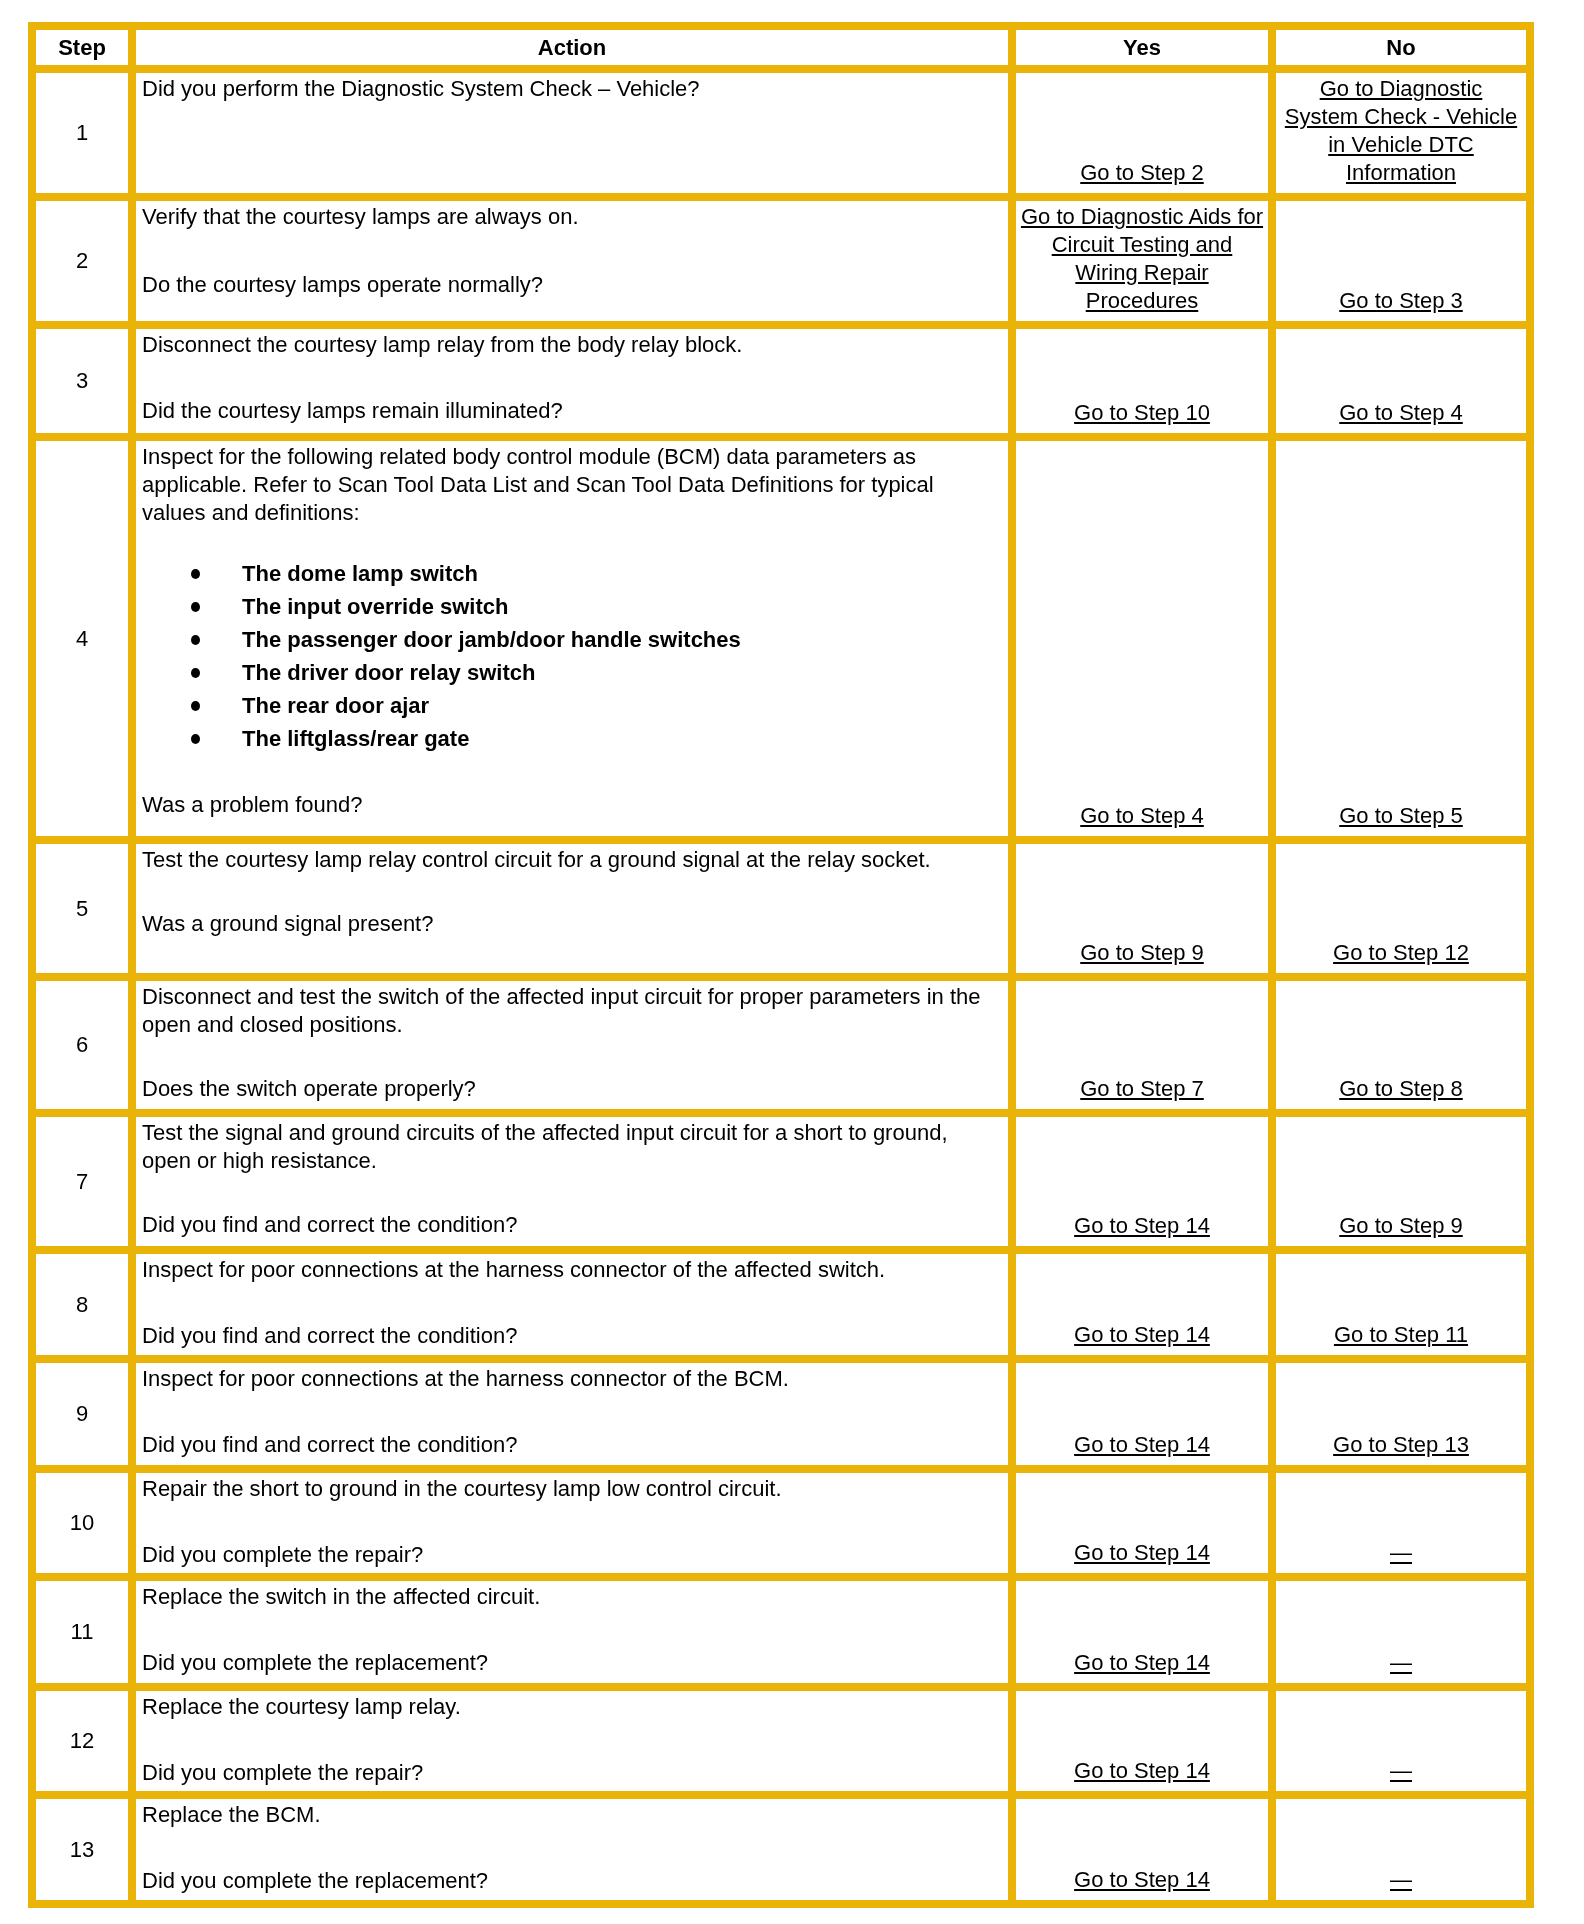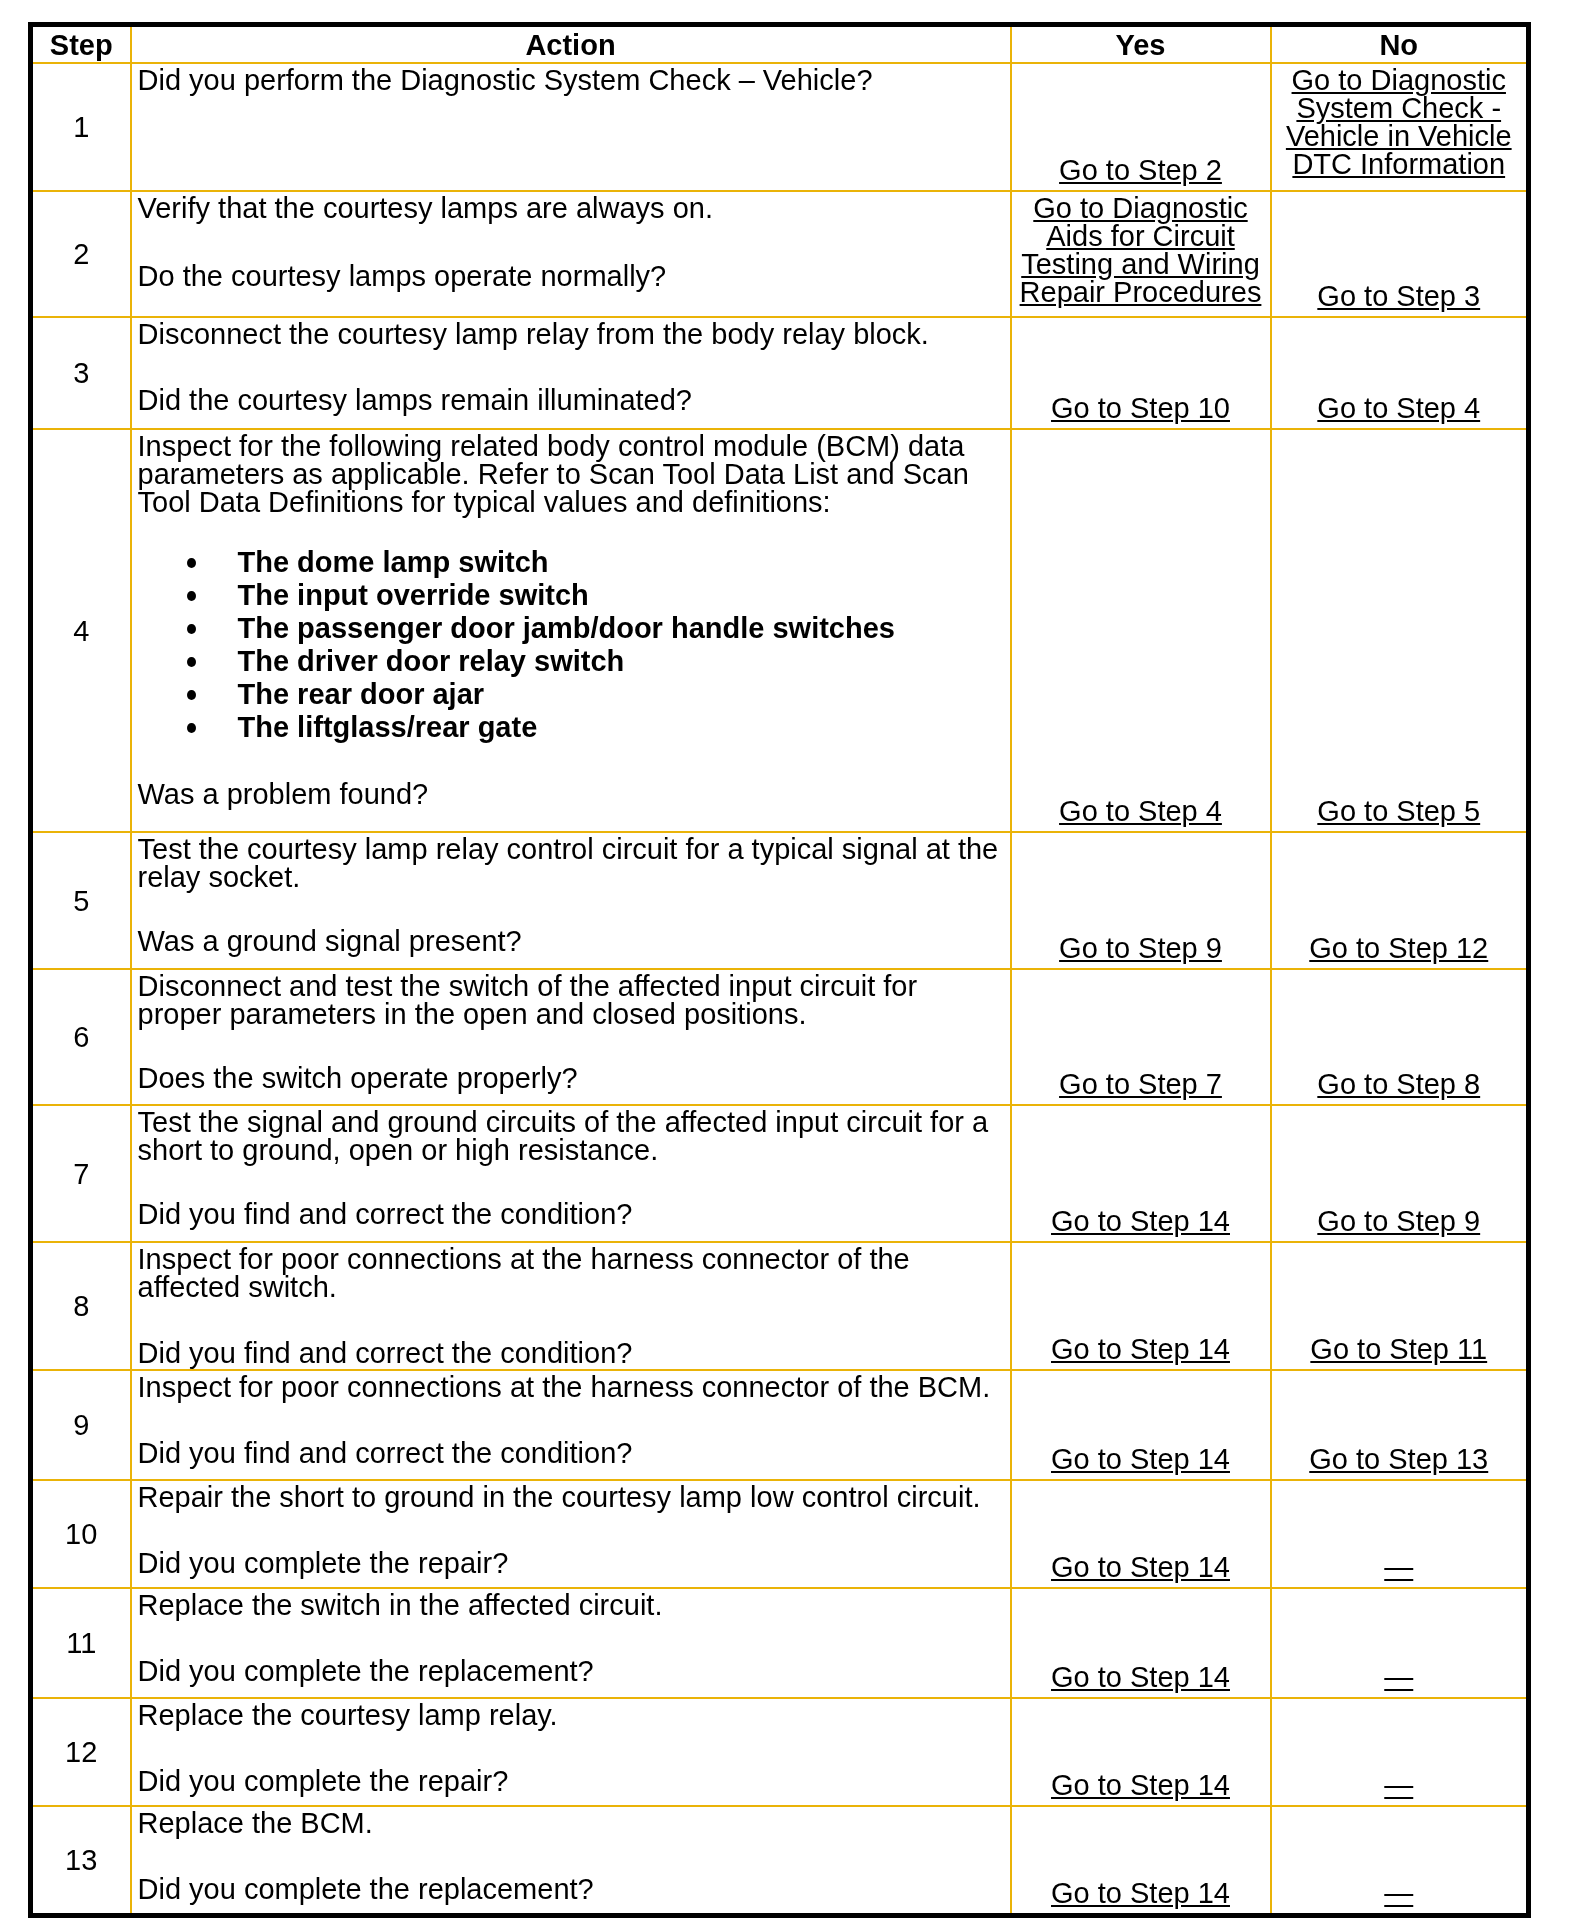--- a/index.html
+++ b/index.html
@@ -6,23 +6,23 @@
   body { width: 1584px; height: 1924px; position: relative; overflow: hidden;
          font-family: "Liberation Sans", "DejaVu Sans", sans-serif; color: #000; }
   table.diag {
     position: absolute; left: 28px; top: 22px;
     width: 1502px;
     border-collapse: collapse;
     table-layout: fixed;
     border: 5px solid #000;
   }
   table.diag th, table.diag td {
-    border: 2px solid #eab308;
+    border: 8px solid #eab308;
     padding: 0;
-    font-size: 29px;
+    font-size: 22px;
     line-height: 28px;
   }
   table.diag th { font-weight: bold; text-align: center; height: 35px; }
   col.c-step { width: 100px; }
   col.c-action { width: 880px; }
   col.c-yes { width: 260px; }
   col.c-no { width: 258px; }
   td.step { text-align: center; vertical-align: middle; }
   td.action { vertical-align: top; padding: 2px 6px 2px 6px !important; }
   td.yes, td.no { text-align: center; vertical-align: bottom; padding: 2px 4px 6px 4px !important; text-decoration: underline; }
@@ -97,21 +97,21 @@
         </ul>
         <p class="q" style="margin-top:36px">Was a problem found?</p>
       </td>
       <td class="yes">Go to Step 4</td>
       <td class="no">Go to Step 5</td>
     </tr>
 
     <tr style="height:137px">
       <td class="step">5</td>
       <td class="action">
-        <p class="intro">Test the courtesy lamp relay control circuit for a typical signal at the relay socket.</p>
+        <p class="intro">Test the courtesy lamp relay control circuit for a ground signal at the relay socket.</p>
         <p class="q" style="margin-top:36px">Was a ground signal present?</p>
       </td>
       <td class="yes">Go to Step 9</td>
       <td class="no">Go to Step 12</td>
     </tr>
 
     <tr style="height:136px">
       <td class="step">6</td>
       <td class="action">
         <p class="intro">Disconnect and test the switch of the affected input circuit for proper parameters in the open and closed positions.</p>

